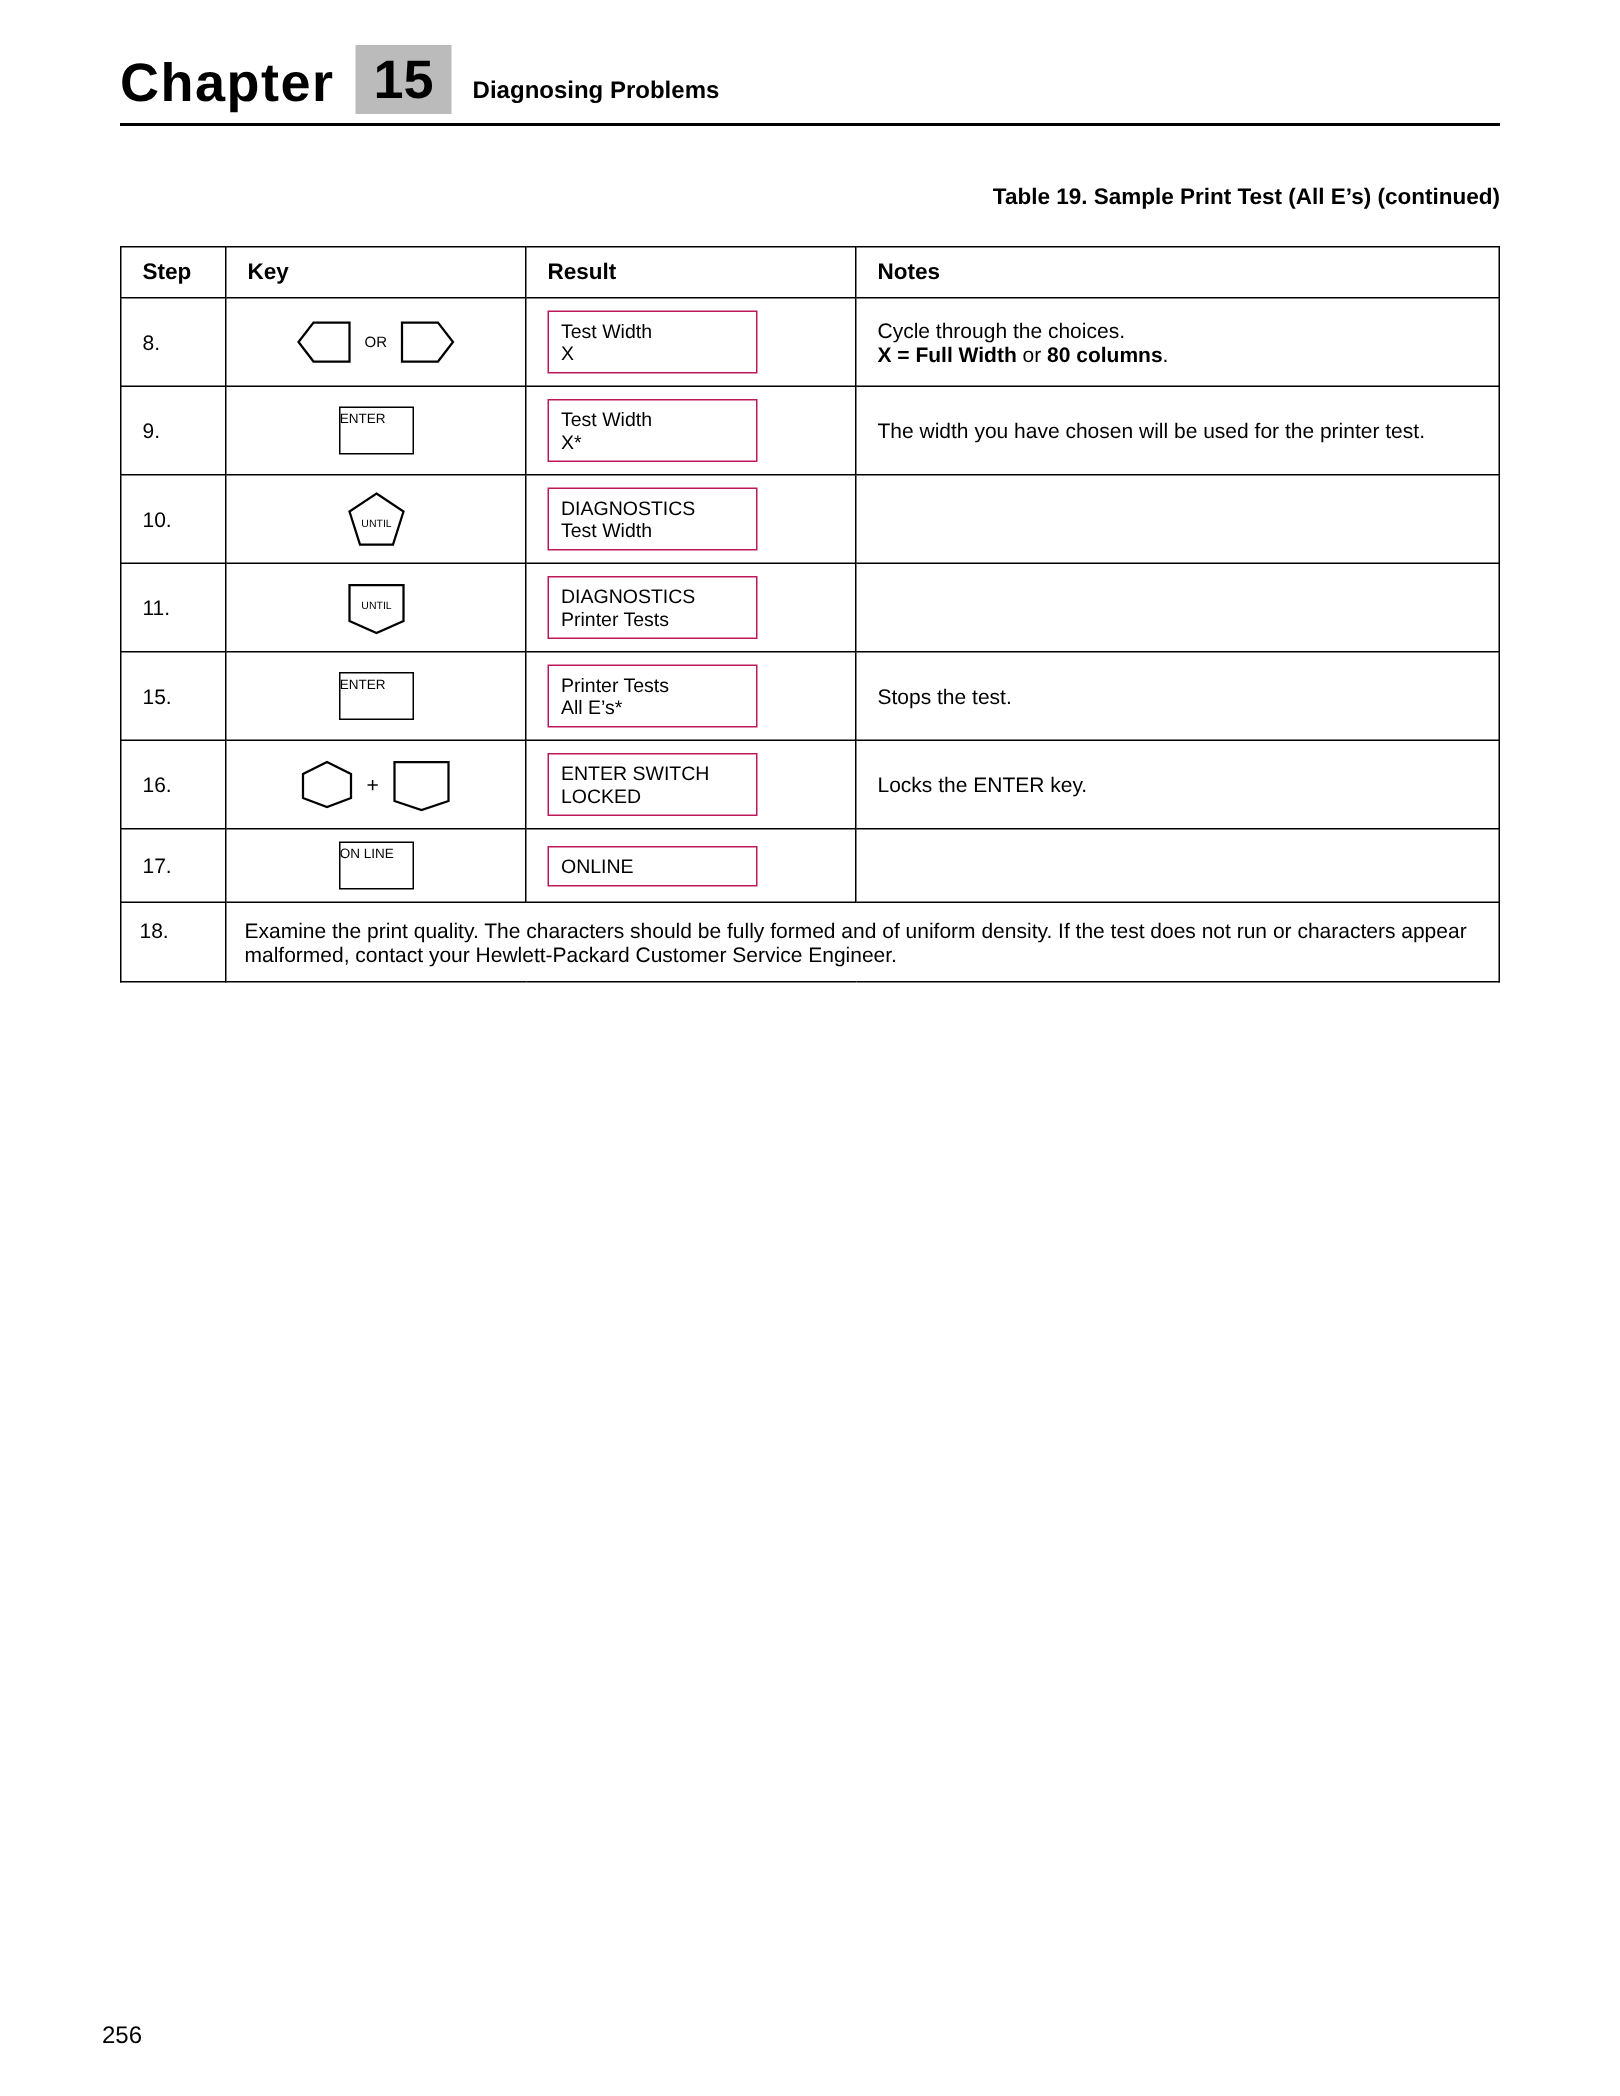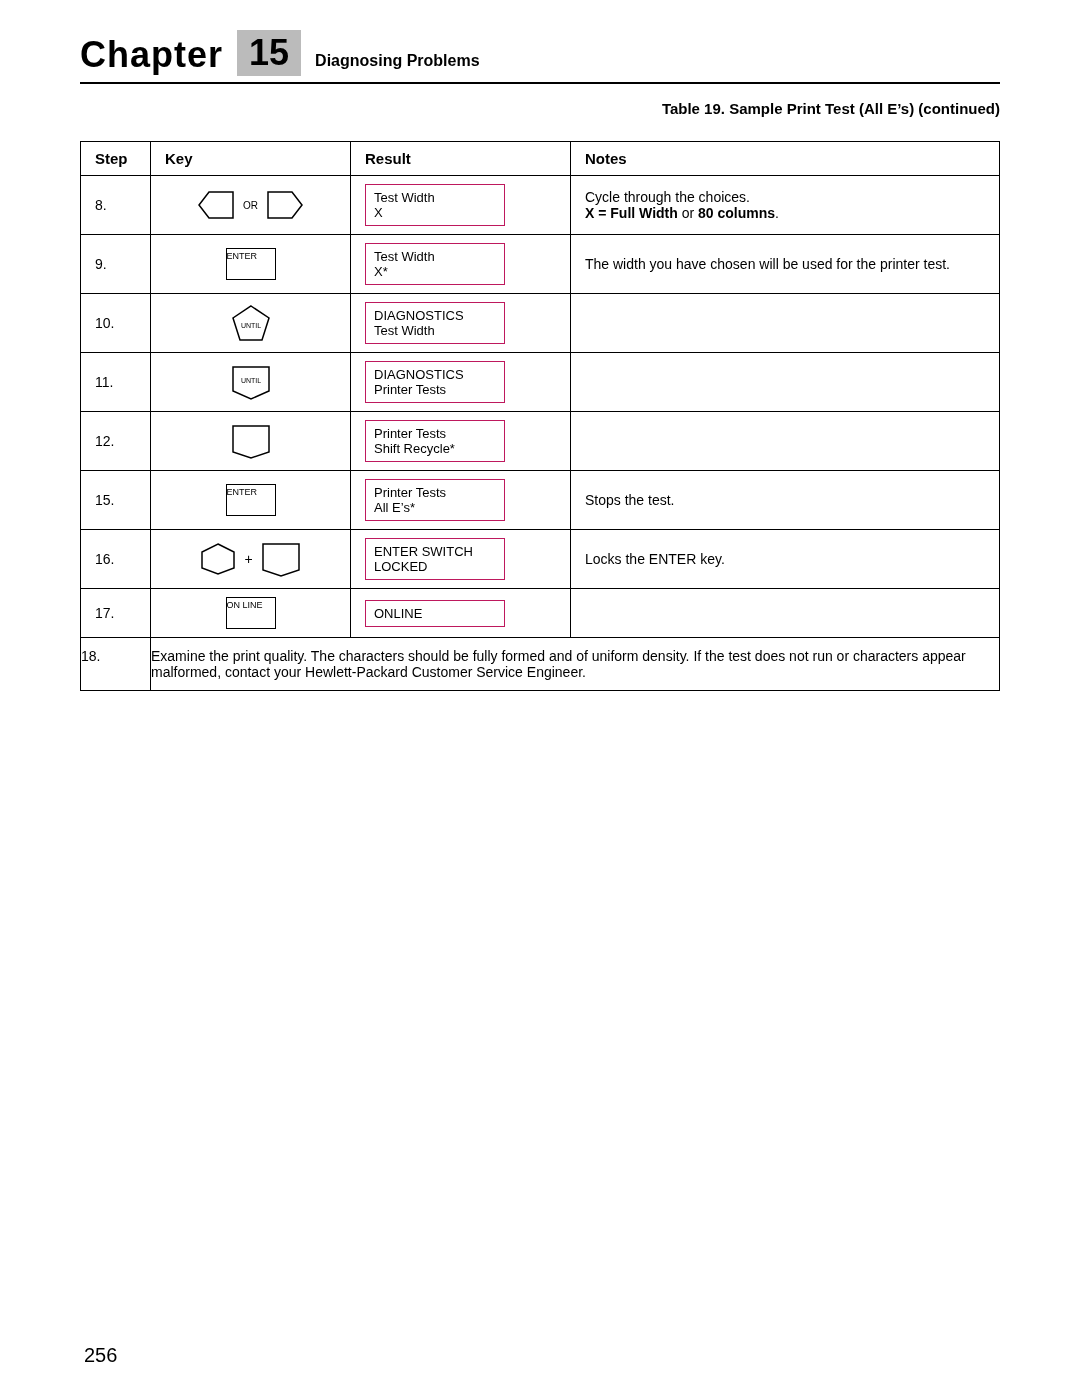--- a/index.html
+++ b/index.html
@@ -20,21 +20,21 @@
       padding: 30px 80px 60px 80px;
       position: relative;
     }
 
     
     .header {
       display: flex;
       align-items: flex-end;
       border-bottom: 2px solid #000;
       padding-bottom: 6px;
-      margin-bottom: 16px;
+      margin-bottom: 39px;
     }
     .header-chapter {
       font-size: 36px;
       font-weight: bold;
       letter-spacing: 1px;
     }
     .header-num {
       font-size: 36px;
       font-weight: bold;
       background: #bbb;
@@ -121,39 +121,39 @@
       padding: 5px 8px;
       font-size: 13px;
       display: inline-block;
       min-width: 140px;
     }
 
     
     .page-num {
       position: absolute;
       bottom: 30px;
-      left: 84px;
-      font-size: 20px;
+      left: 68px;
+      font-size: 16px;
       margin-top: 32px;
     }
 
     .or-label {
       font-size: 10px;
       margin: 0 2px;
       align-self: center;
     }
 
     .plus-label {
       font-size: 14px;
       margin: 0 2px;
       align-self: center;
     }
 
     .para-row td {
-      padding: 10px 0;
+      padding: 10px 12px;
       font-size: 14px;
       vertical-align: top;
     }
 
     .step-cell-para {
       vertical-align: top;
       padding-top: 12px;
     }
   </style>
 </head>
@@ -258,39 +258,20 @@
         </div>
       </div>
     </td>
     <td class="col-result">
       <div class="result-box">DIAGNOSTICS<br>Printer Tests</div>
     </td>
     <td class="col-notes"></td>
   </tr>
         <tr>
     <td class="col-step">
-      <span class="step-num">12.</span>
-    </td>
-    <td class="col-key">
-
-      <div class="key-cell">
-        <div class="shape-container">
-          <svg width="40" height="38" viewBox="0 0 40 38">
-            <polygon points="2,4 38,4 38,30 20,36 2,30" fill="white" stroke="black" stroke-width="1.5"></polygon>
-          </svg>
-        </div>
-      </div>
-    </td>
-    <td class="col-result">
-      <div class="result-box">Printer Tests<br>Shift Recycle*</div>
-    </td>
-    <td class="col-notes"></td>
-  </tr>
-        <tr>
-    <td class="col-step">
       <span class="step-num">15.</span>
     </td>
     <td class="col-key">
 
       <div class="key-cell">
         <div class="shape-container">
           <div class="rect-key">
             <span class="key-label">ENTER</span>
           </div>
         </div>

